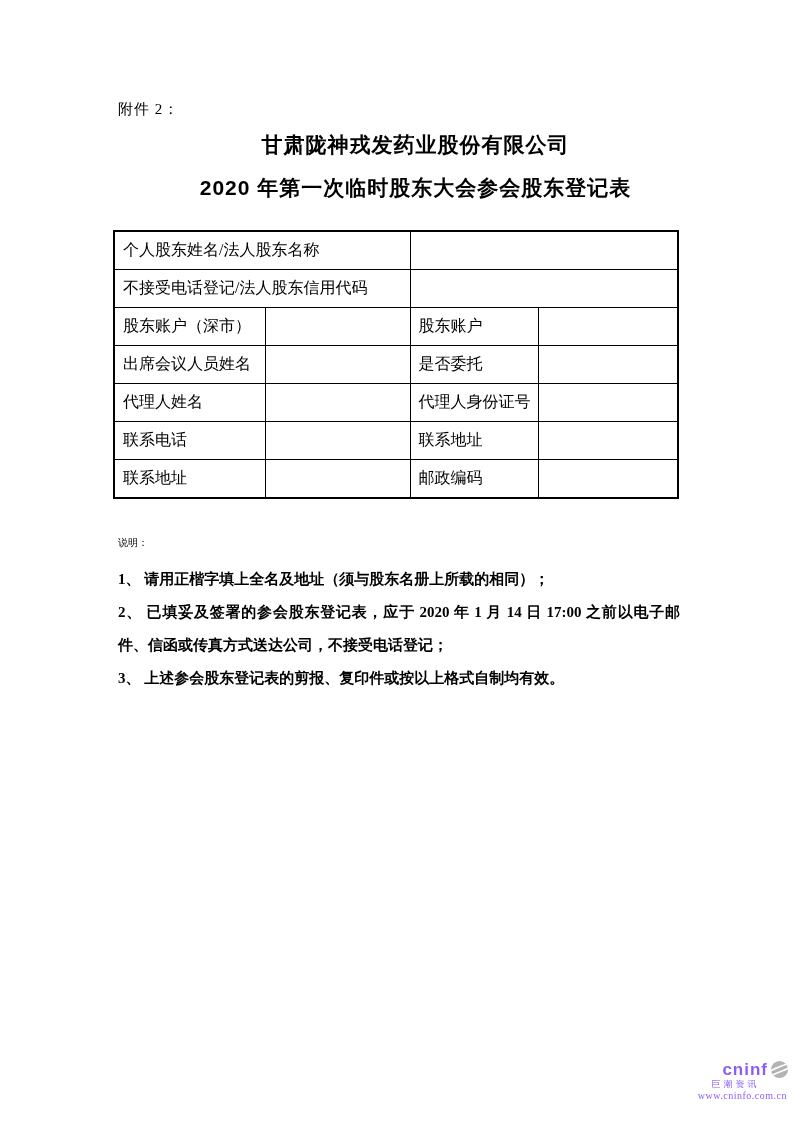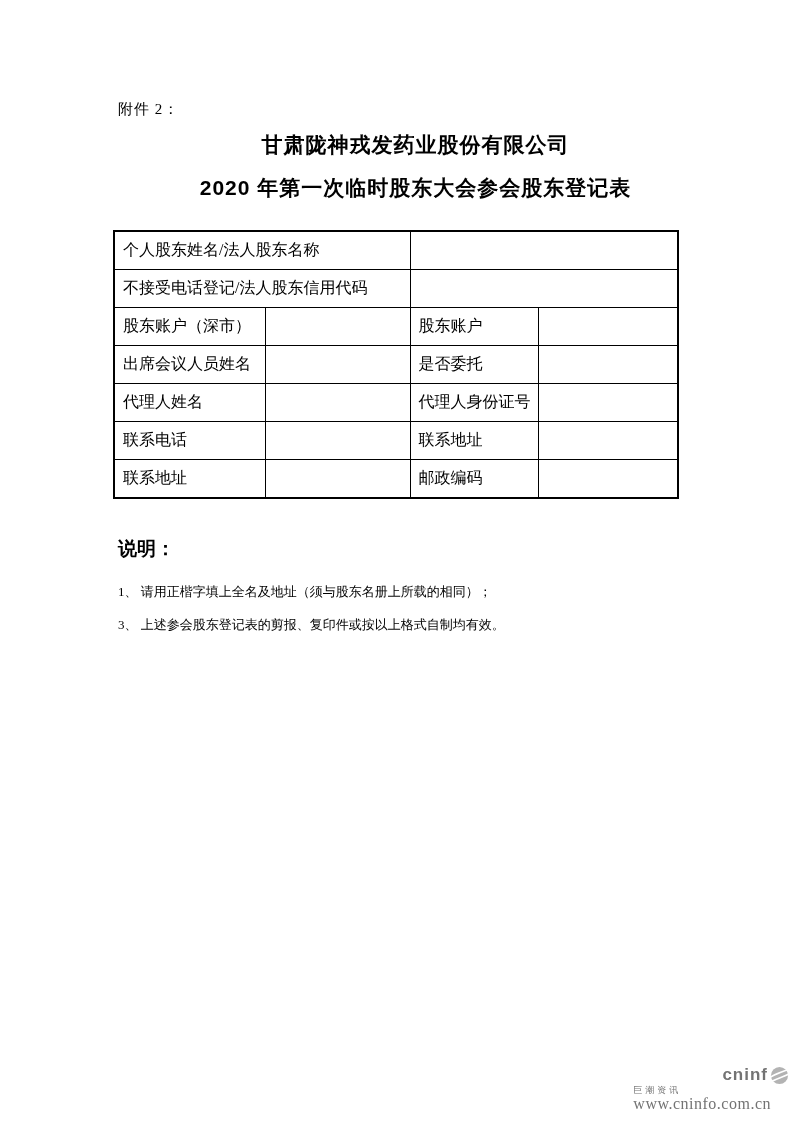--- a/index.html
+++ b/index.html
@@ -61,37 +61,38 @@
   .col4 { width: 139px; }
 
   .notes {
     position: absolute;
     left: 118px;
     top: 536px;
     width: 562px;
   }
   .notes-heading {
     font-family: "Liberation Sans", "DejaVu Sans", sans-serif;
-    font-weight: bold;
-    font-size: 19px;
+    font-weight: normal;
+    font-size: 10px;
     margin: 0 0 13px 0;
   }
   .note-item {
-    font-size: 13px;
+    font-size: 15px;
     line-height: 33px;
     margin: 0;
     text-align: justify;
+    font-weight: bold;
   }
 
   .footer-logo {
     position: absolute;
     right: 4px;
-    bottom: 9px;
-    text-align: left;
-    color: #737373;
+    bottom: 21px;
+    text-align: center;
+    color: #8b5cf6;
     line-height: 1.05;
   }
   .brand-row {
     display: flex;
     align-items: center;
     justify-content: flex-end;
     gap: 2px;
   }
   .brand-text {
     font-family: "Liberation Sans", "DejaVu Sans", sans-serif;
@@ -103,23 +104,23 @@
     width: 19px;
     height: 19px;
     display: inline-block;
   }
   .logo-cn {
     font-size: 9px;
     letter-spacing: 3px;
     margin: 1px 16px 1px 0;
   }
   .logo-url {
-    font-size: 16px;
+    font-size: 10px;
     letter-spacing: 0.5px;
-    margin-right: 18px;
+    margin-right: 2px;
   }
 </style>
 </head>
 <body>
 
 <div class="page">
 
   <div class="attachment-label">附件 2：</div>
 
   <div class="doc-title line1">甘肃陇神戎发药业股份有限公司</div>
@@ -170,20 +171,21 @@
         <td></td>
         <td>邮政编码</td>
         <td></td>
       </tr>
     </tbody>
   </table>
 
   <div class="notes">
     <p class="notes-heading">说明：</p>
     <p class="note-item">1、 请用正楷字填上全名及地址（须与股东名册上所载的相同）；</p>
+    <p class="note-item">2、 已填妥及签署的参会股东登记表，应于 2020 年 1 月 14 日 17:00 之前以电子邮件、信函或传真方式送达公司，不接受电话登记；</p>
     <p class="note-item">3、 上述参会股东登记表的剪报、复印件或按以上格式自制均有效。</p>
   </div>
 
   <div class="footer-logo">
     <div class="brand-row">
       <span class="brand-text">cninf</span>
       <span class="swirl">
         <svg viewBox="0 0 20 20" width="19" height="19" aria-hidden="true">
           <circle cx="10" cy="10" r="9" fill="#b3b3b3"></circle>
           <path d="M0 12 C 6 8, 13 6.5, 20 3" stroke="#ffffff" stroke-width="1.7" fill="none"></path>

